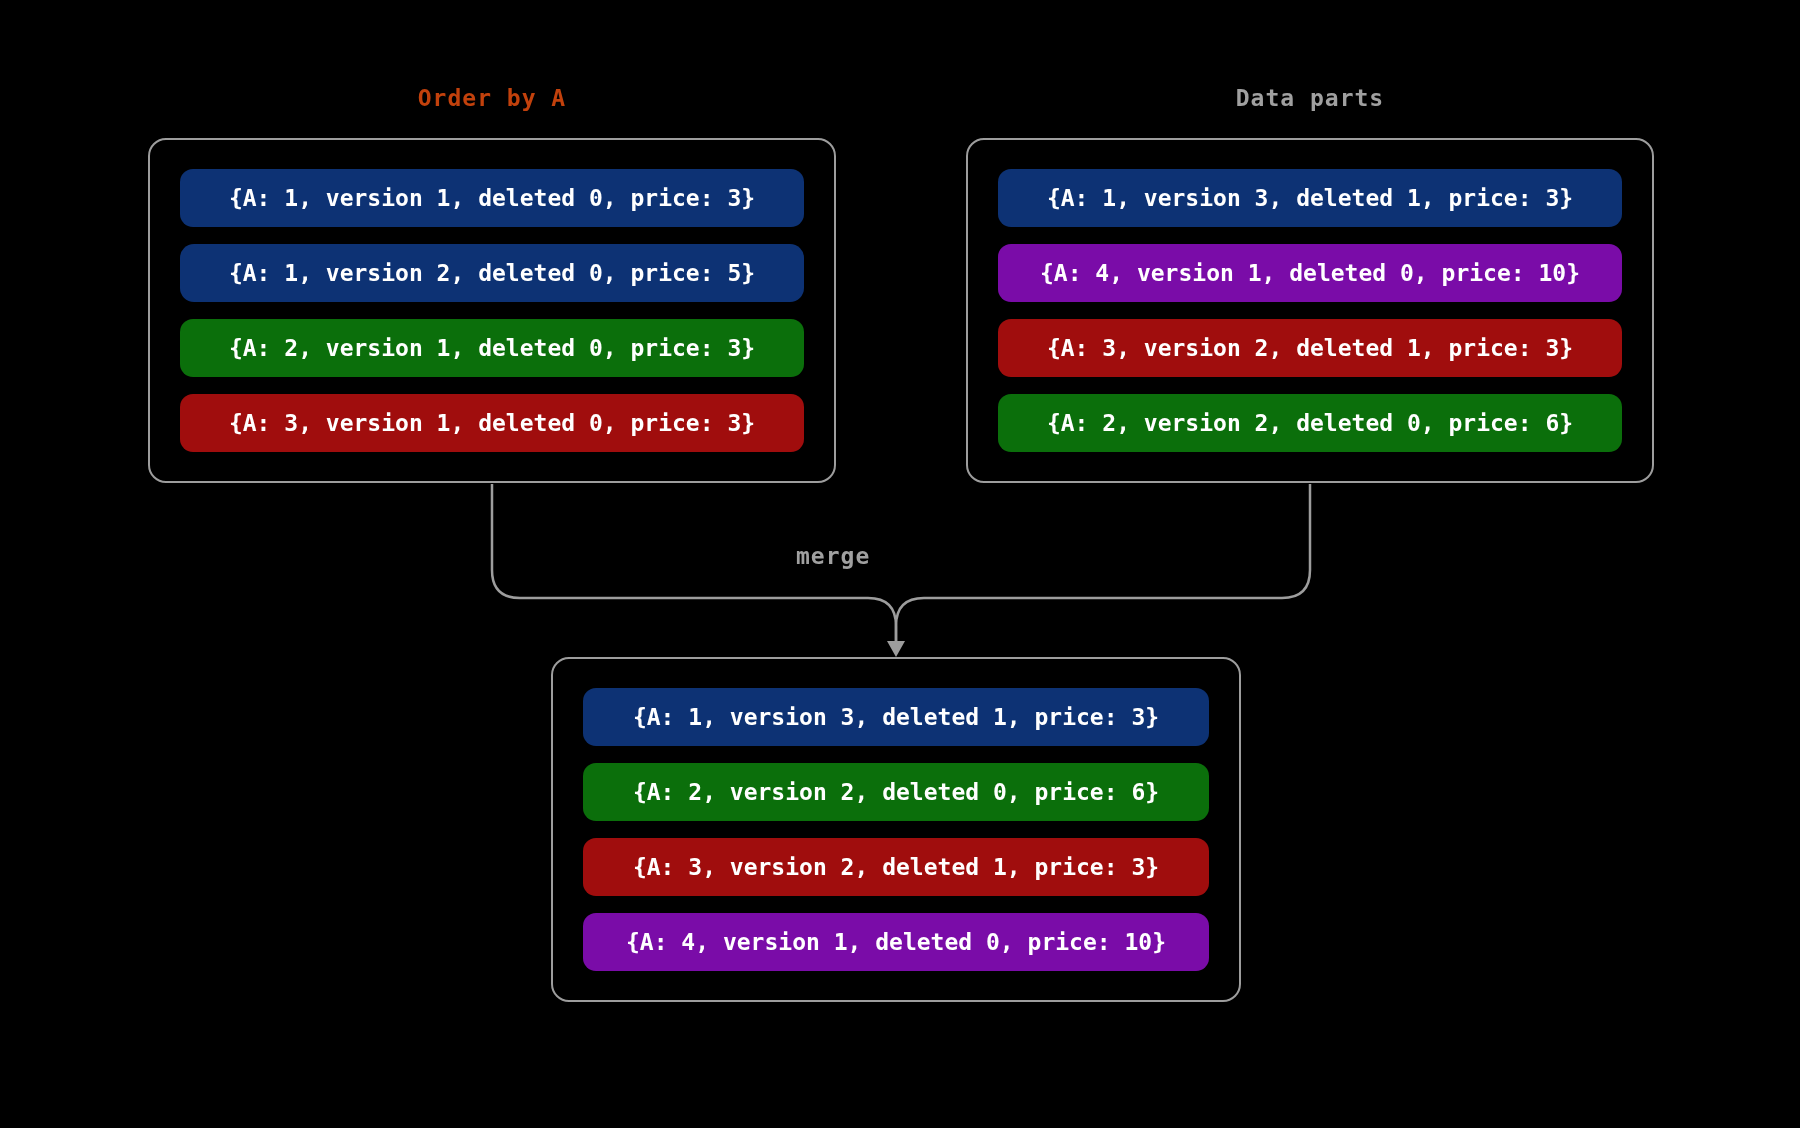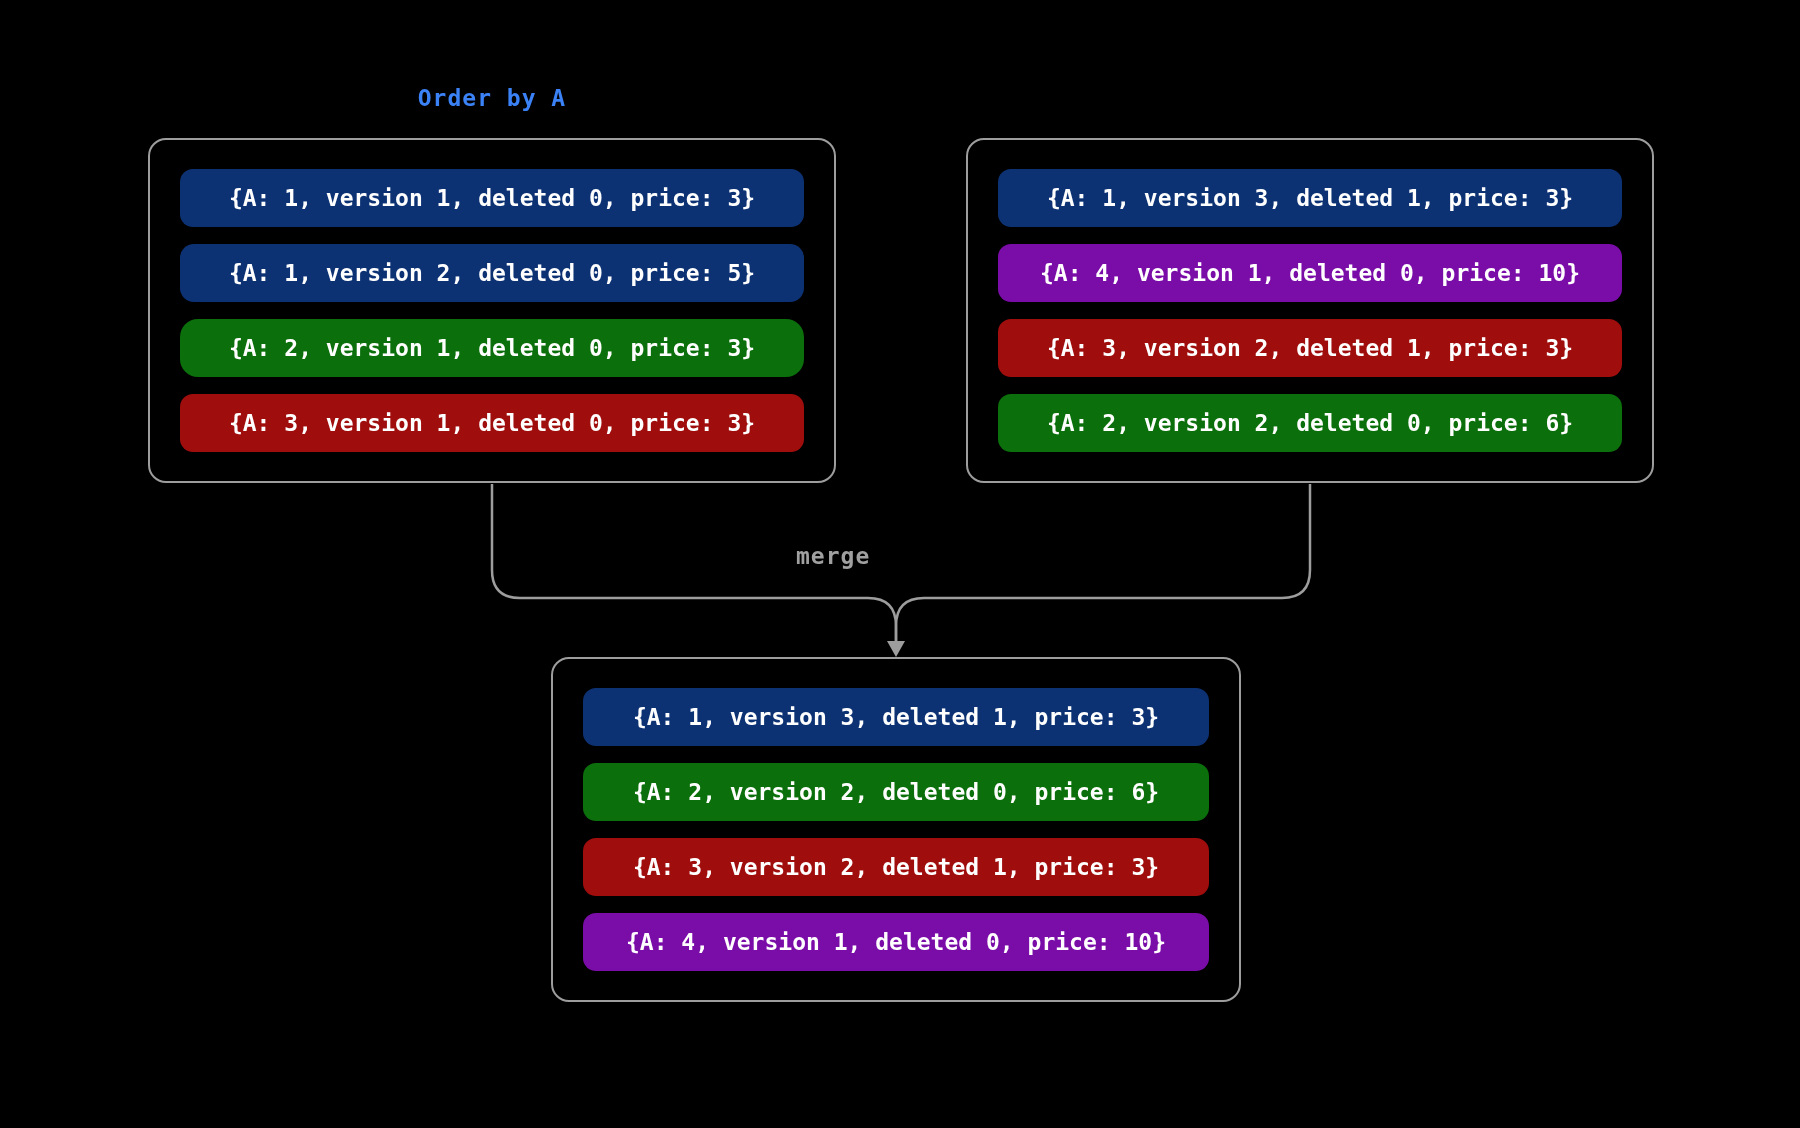--- a/index.html
+++ b/index.html
@@ -75,30 +75,31 @@
     font-weight: bold;
     color: #a0a0a0;
     letter-spacing: 1px;
   }
 </style>
 </head>
 <body>
 
 <div class="canvas">
 
-  <div class="panel-title left" style="color: #3b82f6;">Order by A</div>
+  <div class="panel-title left" style="color: #c2410c;">Order by A</div>
+  <div class="panel-title right" style="color: rgb(160, 160, 160);">Data parts</div>
 
   <div class="panel left" style="border-color: rgb(157, 157, 157);">
     <div class="row" style="background: rgb(13, 50, 116);">
       <span class="row-text">{A: 1, version 1, deleted 0, price: 3}</span>
     </div>
     <div class="row" style="background: rgb(13, 50, 116); border-radius: 14px;">
       <span class="row-text">{A: 1, version 2, deleted 0, price: 5}</span>
     </div>
-    <div class="row" style="background: rgb(11, 111, 11); border-radius: 18px;">
+    <div class="row" style="background: rgb(11, 111, 11);">
       <span class="row-text">{A: 2, version 1, deleted 0, price: 3}</span>
     </div>
     <div class="row" style="background: rgb(160, 13, 13); justify-content: center;">
       <span class="row-text">{A: 3, version 1, deleted 0, price: 3}</span>
     </div>
   </div>
 
   <div class="panel right" style="border-color: rgb(157, 157, 157);">
     <div class="row" style="background: rgb(13, 50, 116);">
       <span class="row-text">{A: 1, version 3, deleted 1, price: 3}</span>

